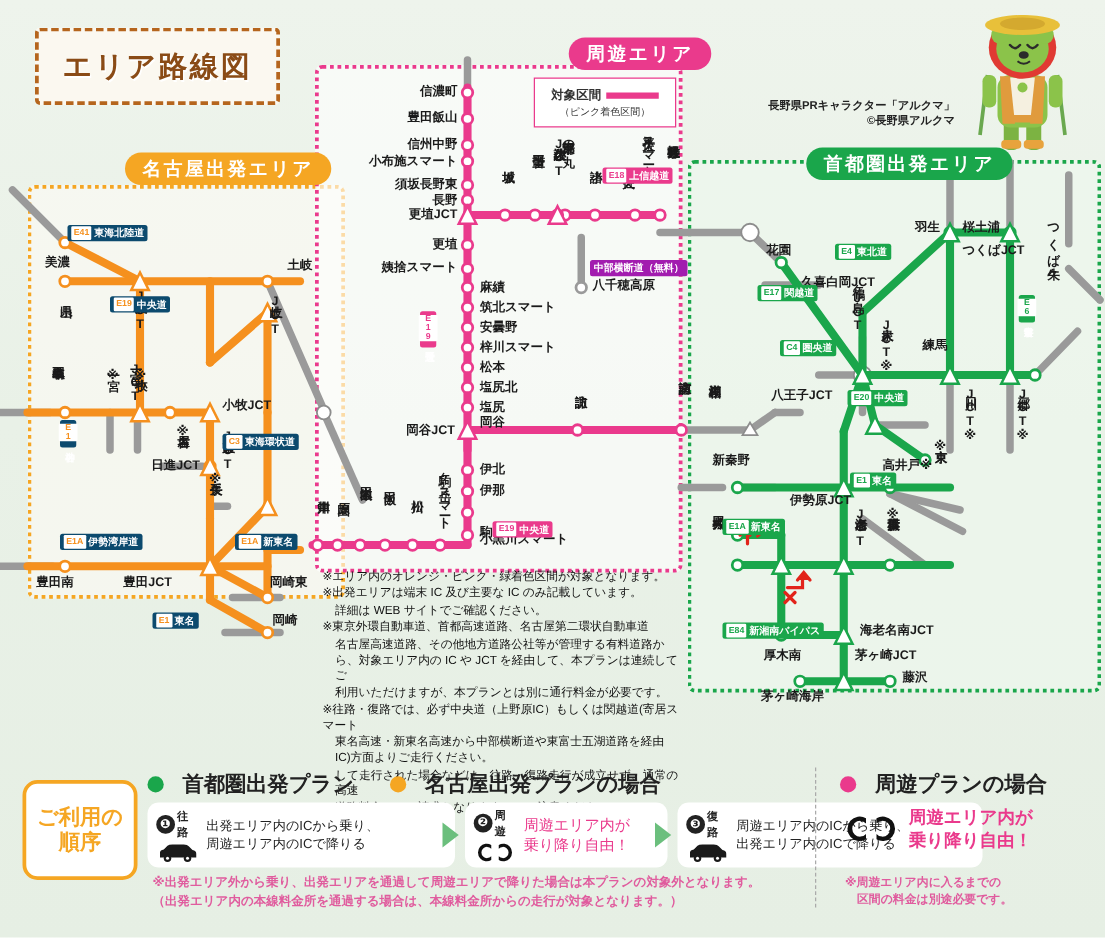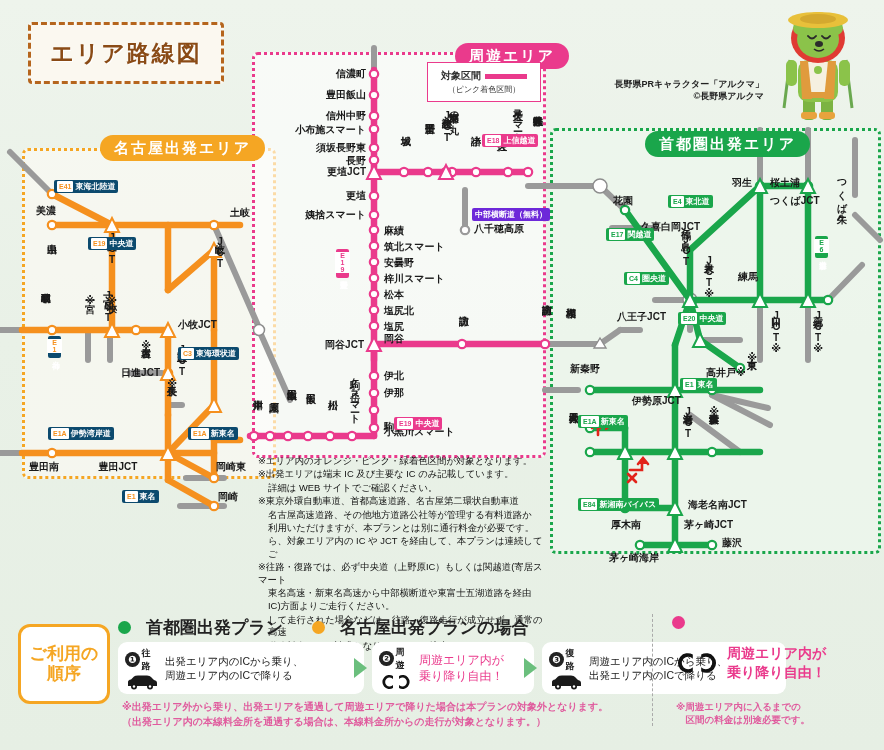--- a/index.html
+++ b/index.html
@@ -24,21 +24,21 @@
   
   .area-box{border-style:dotted;border-width:3px;border-radius:6px;}
   #area-nagoya{left:22px;top:148px;width:248px;height:325px;border-color:#f5a623;background:rgba(255,252,245,.55);}
   #area-shuyu{left:252px;top:52px;width:288px;height:400px;border-color:#ea3a8c;background:rgba(255,255,255,.6);}
   #area-shutoken{left:550px;top:128px;width:325px;height:420px;border-color:#1aa64b;background:rgba(238,248,238,.6);}
 
   .area-tag{
     position:absolute;height:26px;border-radius:13px;color:#fff;
     font-size:15px;font-weight:bold;letter-spacing:2px;
     display:flex;align-items:center;justify-content:center;padding:0 14px;
-    white-space:nowrap;z-index:6;margin-top:13px;
+    white-space:nowrap;z-index:6;
   }
   #tag-nagoya{left:100px;top:122px;background:#f5a623;}
   #tag-shuyu{left:455px;top:30px;background:#ea3a8c;}
   #tag-shutoken{left:645px;top:118px;background:#1aa64b;}
 
   
   #legend-box{
     left:427px;top:62px;width:112px;height:38px;background:#fff;
     border:1px solid #ea3a8c;display:flex;flex-direction:column;
     align-items:center;justify-content:center;z-index:7;
@@ -60,21 +60,21 @@
   
   .shield{
     position:absolute;height:13px;border-radius:2px;color:#fff;
     font-size:8px;font-weight:bold;display:flex;align-items:center;
     padding:0 3px;gap:2px;white-space:nowrap;z-index:6;
   }
   .shield .num{background:#fff;color:inherit;border-radius:1px;padding:0 2px;font-size:7px;line-height:11px;}
   .shield.pink{background:#ea3a8c;} .shield.pink .num{color:#ea3a8c;}
   .shield.orange{background:#0c4a6e;} .shield.orange .num{color:#f5901e;}
   .shield.green{background:#1aa64b;} .shield.green .num{color:#1aa64b;}
-  .shield.gray{background:#6d28d9;}
+  .shield.gray{background:#a21caf;}
   .shield.v{writing-mode:vertical-rl;text-orientation:upright;height:auto;width:13px;padding:3px 0;}
 
   
   #notes{left:258px;top:455px;width:285px;z-index:7;}
   #notes p{margin:0 0 1px 0;font-size:9.4px;color:#111;line-height:1.32;text-indent:0;}
   #notes p.ind{padding-left:10px;}
 
   
   #mascot{right:18px;top:8px;width:96px;height:120px;z-index:8;}
   #mascot-caption{right:120px;top:78px;width:160px;text-align:right;font-size:9px;font-weight:bold;color:#222;line-height:1.35;z-index:8;}
@@ -583,22 +583,22 @@
   <div>長野県PRキャラクター「アルクマ」</div>
   <div>©長野県アルクマ</div>
 </div>
 
 <div class="abs" id="notes">
   <p>※エリア内のオレンジ・ピンク・緑着色区間が対象となります。</p>
   <p>※出発エリアは端末 IC 及び主要な IC のみ記載しています。</p>
   <p class="ind">詳細は WEB サイトでご確認ください。</p>
   <p>※東京外環自動車道、首都高速道路、名古屋第二環状自動車道</p>
   <p class="ind">名古屋高速道路、その他地方道路公社等が管理する有料道路か</p>
+  <p class="ind">ら、対象エリア内の IC や JCT を経由して、本プランは連続してご</p>
   <p class="ind">利用いただけますが、本プランとは別に通行料金が必要です。</p>
-  <p class="ind">ら、対象エリア内の IC や JCT を経由して、本プランは連続してご</p>
   <p>※往路・復路では、必ず中央道（上野原IC）もしくは関越道(寄居スマート</p>
   <p class="ind">東名高速・新東名高速から中部横断道や東富士五湖道路を経由</p>
   <p class="ind">IC)方面よりご走行ください。</p>
   <p class="ind">して走行された場合などは、往路・復路走行が成立せず、通常の高速</p>
   <p class="ind">道路料金でのご請求となりますのでご注意ください。</p>
 </div>
 
 <div class="abs" id="bottom">
 
   <div class="abs" id="order-badge">
@@ -609,20 +609,21 @@
   <div class="plan-head" style="left:118px;top:8px;">
     <span class="dot green"></span>
     <span>首都圏出発プラン</span>
   </div>
   <div class="plan-head" style="left:312px;top:8px;">
     <span class="dot orange"></span>
     <span>名古屋出発プランの場合</span>
   </div>
   <div class="plan-head" style="left:672px;top:8px;">
     <span class="dot pink"></span>
+    <span>周遊プランの場合</span>
   </div>
 
   <div class="step" style="left:118px;top:34px;width:232px;">
     <div class="step-num">
       <div style="display:flex;align-items:center;gap:2px;">
         <span class="circnum">❶</span>
         <span class="step-kind">往路</span>
       </div>
       <svg width="34" height="16" viewBox="0 0 34 16">
         <path d="M3 12 L3 8 Q3 6 6 5.5 L9 2.5 Q10 1.5 13 1.5 L22 1.5 Q25 1.5 26 3 L29 6 Q32 6.5 32 9 L32 12 Z" fill="#1a1a1a"></path>

